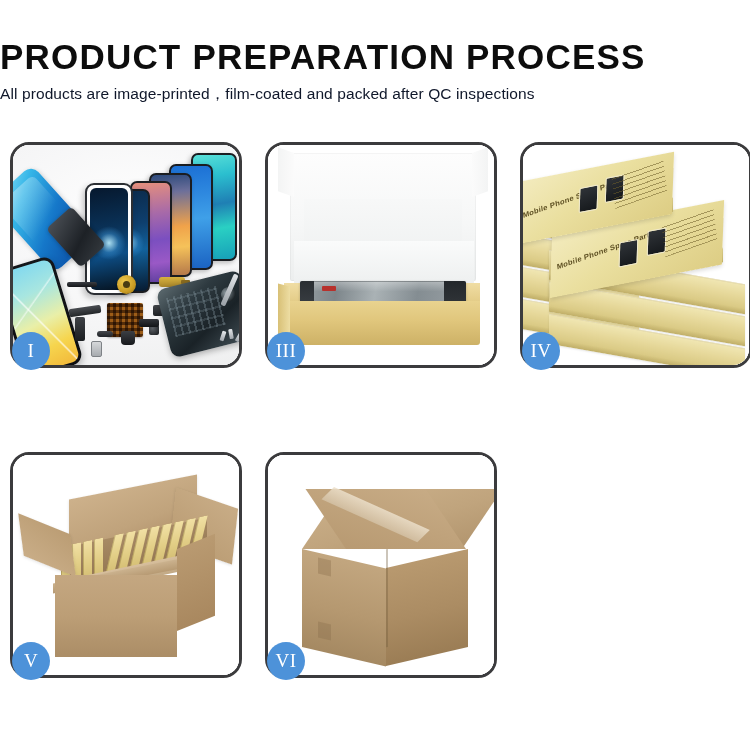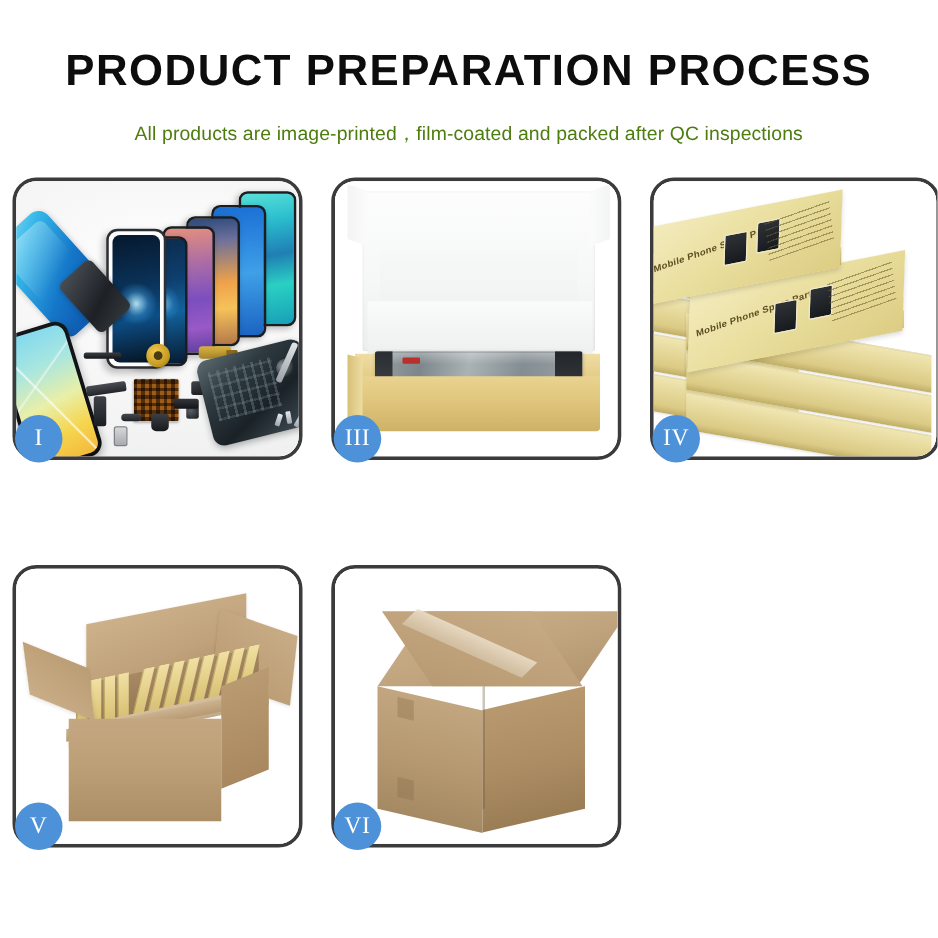--- a/index.html
+++ b/index.html
@@ -19,38 +19,37 @@
     height: 750px;
     background: #ffffff;
   }
 
   
   .header {
     position: absolute;
     top: 36px;
     left: 0;
     width: 750px;
-    text-align: center;
   }
   .title {
     font-family: "Liberation Sans", sans-serif;
     font-size: 35px;
     font-weight: 700;
     letter-spacing: 1.2px;
     color: #0d0d0d;
     line-height: 42px;
     white-space: nowrap;
   }
   .subtitle {
-    margin-top: 20px;
+    margin-top: 6px;
     font-family: "Liberation Sans", sans-serif;
     font-size: 15.5px;
     font-weight: 400;
     letter-spacing: 0.1px;
-    color: #4d7c0f;
+    color: #0f172a;
     line-height: 20px;
     white-space: nowrap;
   }
 
   
   .grid {
     position: absolute;
     top: 142px;
     left: 10px;
     width: 730px;

